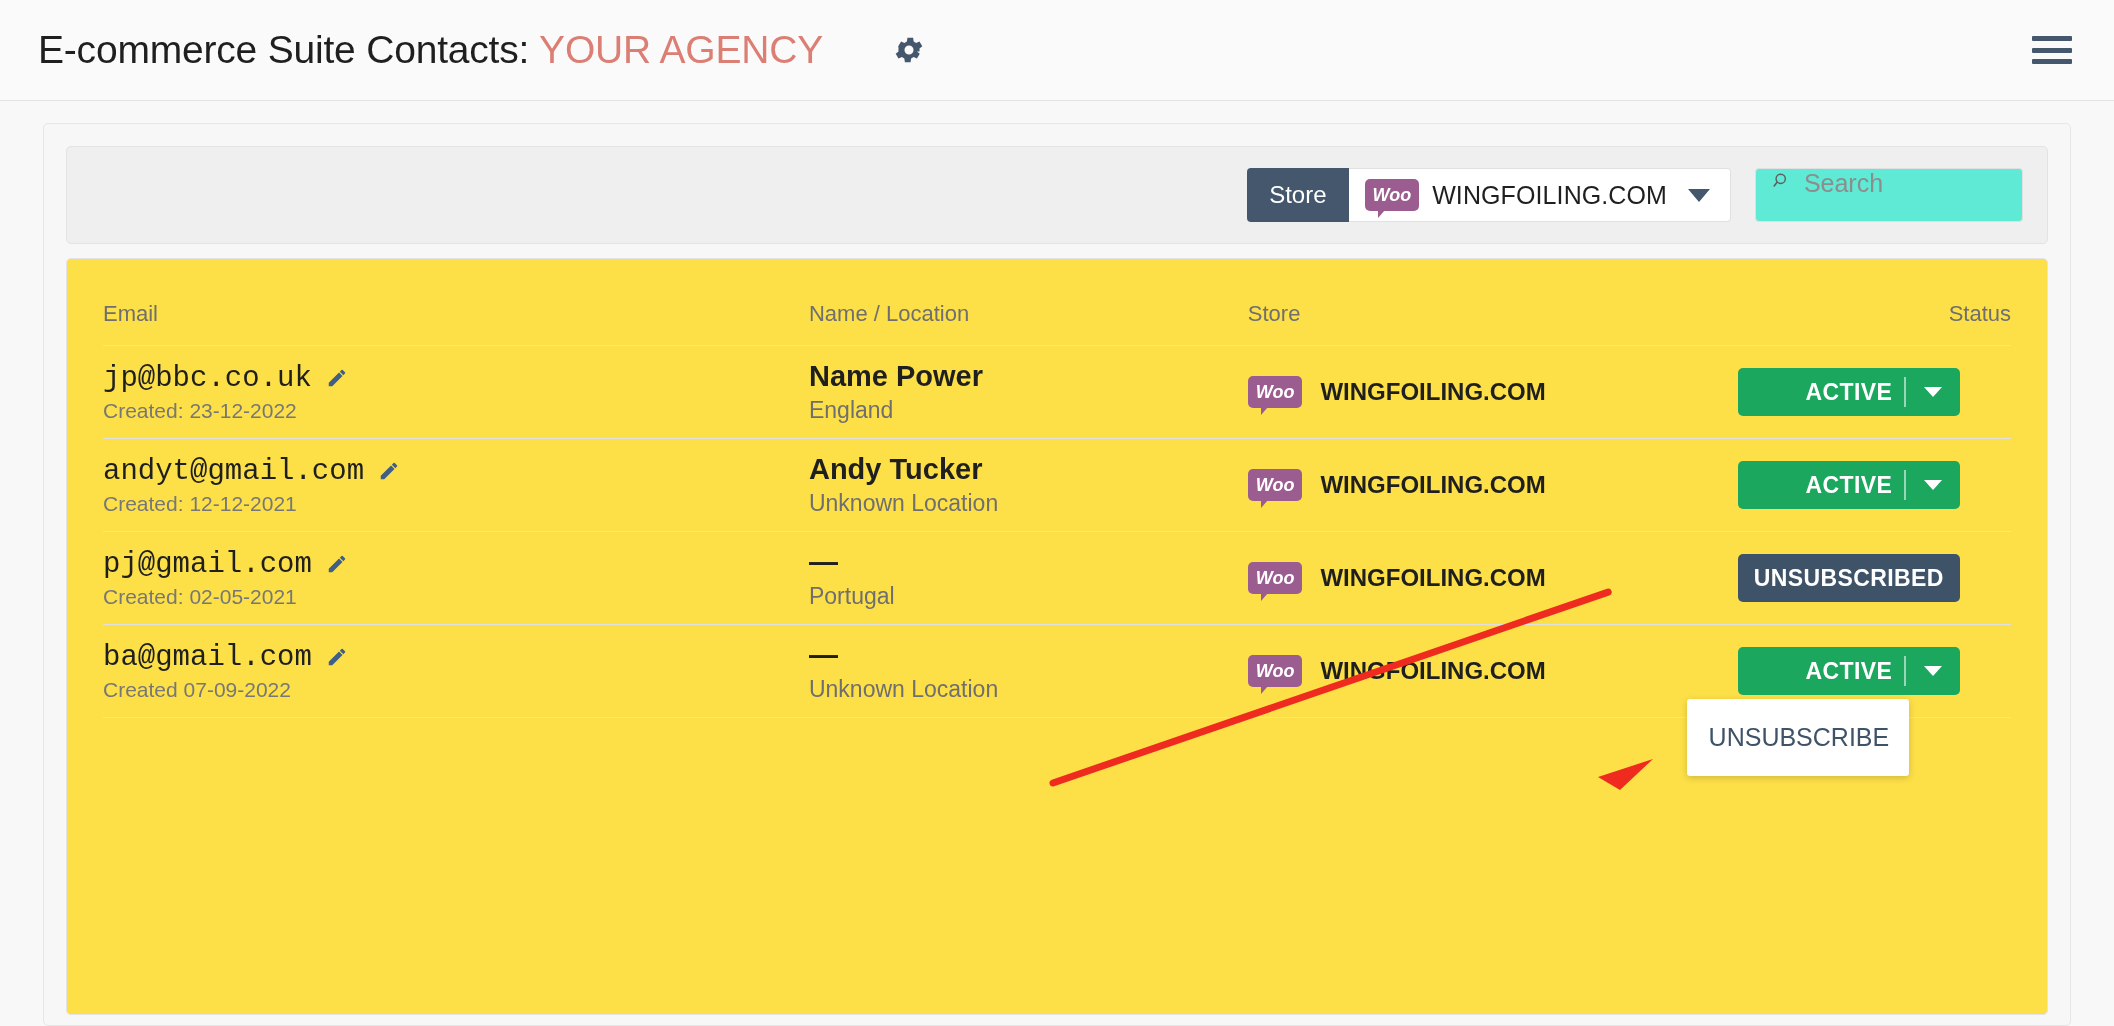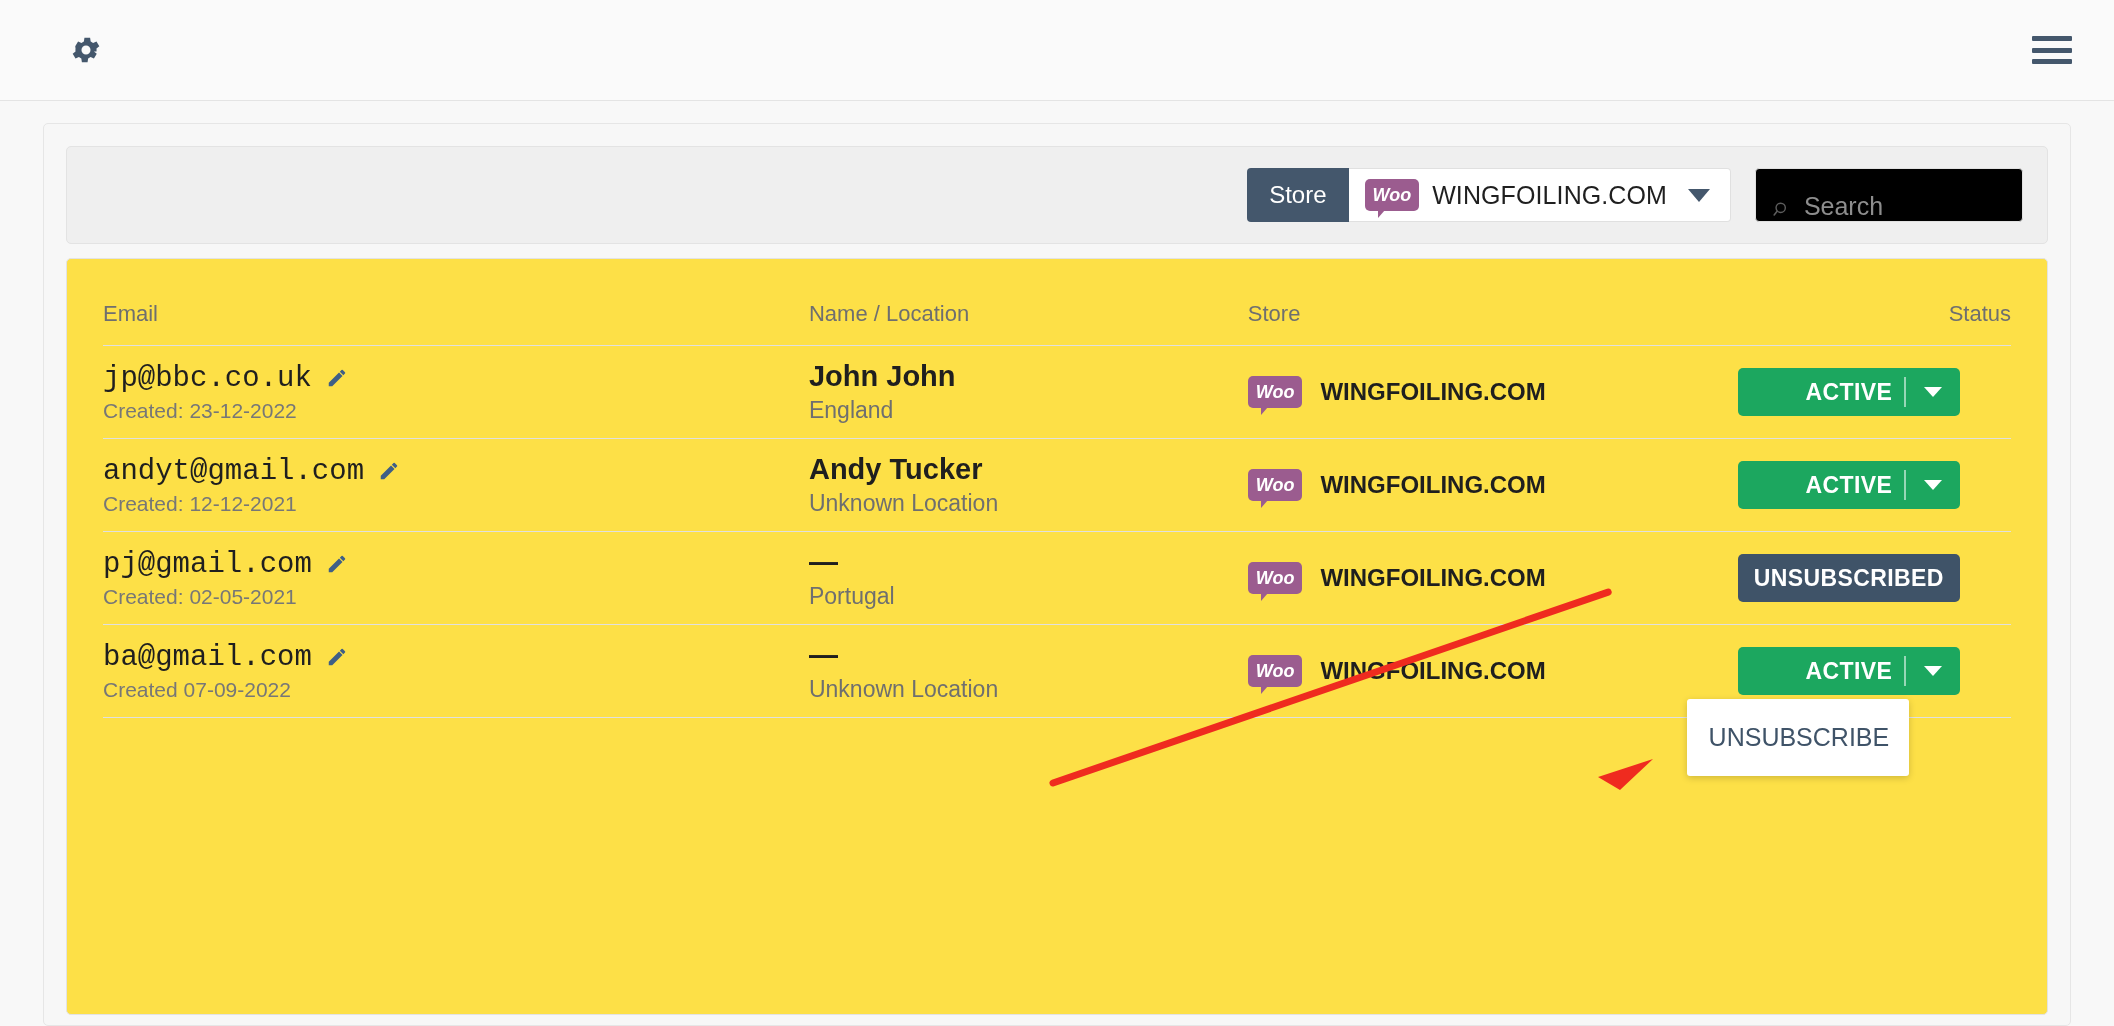--- a/index.html
+++ b/index.html
@@ -116,24 +116,24 @@
     content: "";
     position: absolute;
     left: 13px; bottom: -7px;
     border-left: 7px solid #9b5c8f;
     border-bottom: 8px solid transparent;
   }
 
   .search-box {
     margin-left: 24px;
     width: 268px; height: 54px;
-    background: #000000;
+    background: #5eead4;
     border: 1px solid #e0e0e0;
     border-radius: 4px;
-    display: flex; align-items: flex-end;
+    display: flex; align-items: flex-start;
     padding: 0 16px;
     gap: 12px;
   }
   .search-box input {
     border: none; outline: none; background: transparent;
     font-size: 25px; color: #5b5b5b;
     font-family: "Liberation Sans", sans-serif;
     width: 100%;
   }
   .search-box input::placeholder { color: #8d8d8d; }
@@ -236,20 +236,24 @@
     left: 0; top: 0;
     width: 2114px; height: 1026px;
     pointer-events: none;
     z-index: 40;
   }
 </style>
 </head>
 <body>
 
 <div class="appbar">
+  <div class="app-title">
+    <span>E-commerce Suite Contacts:</span>
+    <span class="accent">YOUR AGENCY</span>
+  </div>
 
   <div class="gear-btn">
     <svg width="34" height="34" viewBox="0 0 24 24">
       <path fill="#44576c" d="M19.4 13a7.6 7.6 0 0 0 0-2l2-1.6-2-3.4-2.4 1a7.5 7.5 0 0 0-1.7-1l-.4-2.6H10.9l-.4 2.6a7.5 7.5 0 0 0-1.7 1l-2.4-1-2 3.4L4.6 11a7.6 7.6 0 0 0 0 2l-2 1.6 2 3.4 2.4-1a7.5 7.5 0 0 0 1.7 1l.4 2.6h4l.4-2.6a7.5 7.5 0 0 0 1.7-1l2.4 1 2-3.4-2-1.6zM12 15.2A3.2 3.2 0 1 1 15.2 12 3.2 3.2 0 0 1 12 15.2z"></path>
     </svg>
   </div>
 
   <div class="hamburger">
     <i></i>
     <i></i>
@@ -296,21 +300,21 @@
                   <span class="email-main">jp@bbc.co.uk</span>
                   <span class="pencil">
                     <svg width="22" height="22" viewBox="0 0 24 24">
                       <path fill="#3f5f86" d="M3 17.2V21h3.8L18 9.8 14.2 6 3 17.2zM20.7 7.1a1 1 0 0 0 0-1.4l-2.4-2.4a1 1 0 0 0-1.4 0l-1.8 1.8L18.9 8.9l1.8-1.8z"></path>
                     </svg>
                   </span>
                 </div>
                 <div class="email-sub">Created: 23-12-2022</div>
               </td>
               <td>
-                <div class="name-main">John John</div>
+                <div class="name-main">Name Power</div>
                 <div class="name-sub">England</div>
               </td>
               <td>
                 <div class="store-cell">
                   <span class="woo">Woo</span>
                   <span class="store-label">WINGFOILING.COM</span>
                 </div>
               </td>
               <td>
                 <div class="status-wrap">

